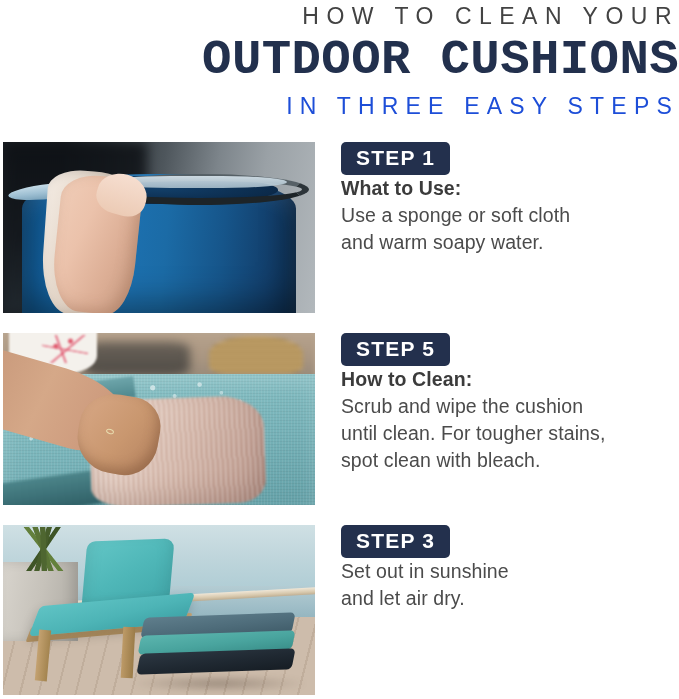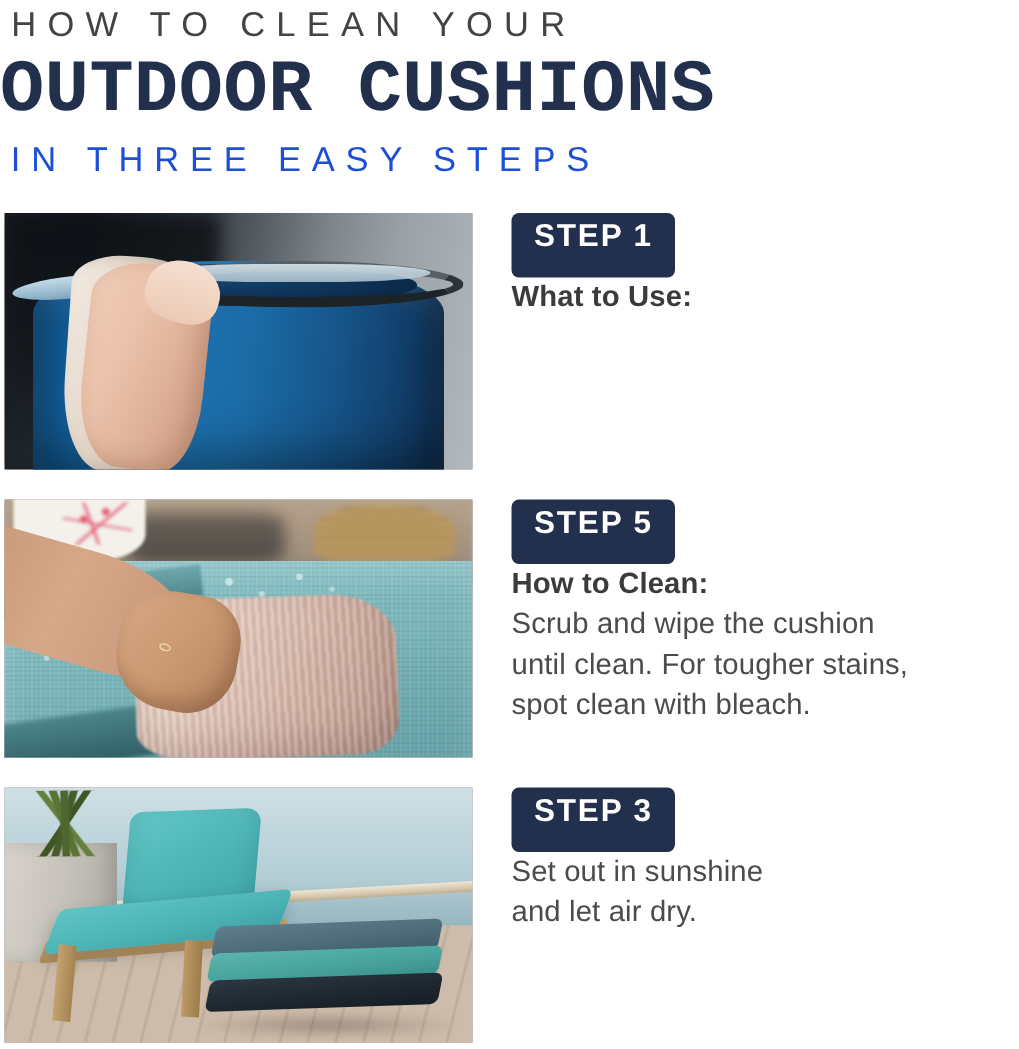--- a/index.html
+++ b/index.html
@@ -8,21 +8,21 @@
   body {
     width: 679px;
     height: 699px;
     background: #ffffff;
     font-family: "Liberation Sans", sans-serif;
     overflow: hidden;
     position: relative;
   }
 
   
-  .header { width: 679px; padding-top: 2px; text-align: left; }
+  .header { width: 679px; padding-top: 2px; text-align: right; }
 
   .header-kicker {
     font-size: 23px;
     letter-spacing: 7.5px;
     color: #434343;
     font-weight: 400;
     line-height: 28px;
     text-indent: 7.5px;
     white-space: nowrap;
   }
@@ -77,21 +77,21 @@
     height: 100%;
   }
 
   .step-badge {
     display: inline-block;
     background: #23304d;
     color: #ffffff;
     font-size: 21px;
     font-weight: 700;
     letter-spacing: 1.2px;
-    padding: 5px 15px 16px 15px;
+    padding: 5px 15px 6px 15px;
     border-radius: 5px;
     line-height: 22px;
   }
 
   .step-heading {
     font-size: 19.5px;
     font-weight: 700;
     color: #3b3b3b;
     line-height: 27px;
     margin-top: 0;
@@ -460,20 +460,24 @@
     <div class="p1-rim-r"></div>
     <div class="p1-rim-hl"></div>
     <div class="p1-rim-l"></div>
     <div class="p1-cloth"></div>
     <div class="p1-hand"></div>
     <div class="p1-fingers"></div>
   </div>
   <div class="text-block">
     <div class="step-badge">STEP 1</div>
     <div class="step-heading">What to Use:</div>
+    <div class="step-body">
+      <div>Use a sponge or soft cloth</div>
+      <div>and warm soapy water.</div>
+    </div>
   </div>
 </div>
 
 <div class="step-row row-2">
   <div class="photo">
     <div class="p2-bg"></div>
     <div class="p2-top"></div>
     <div class="p2-blur-mid"></div>
     <div class="p2-basket"></div>
     <div class="p2-shirt"></div>

